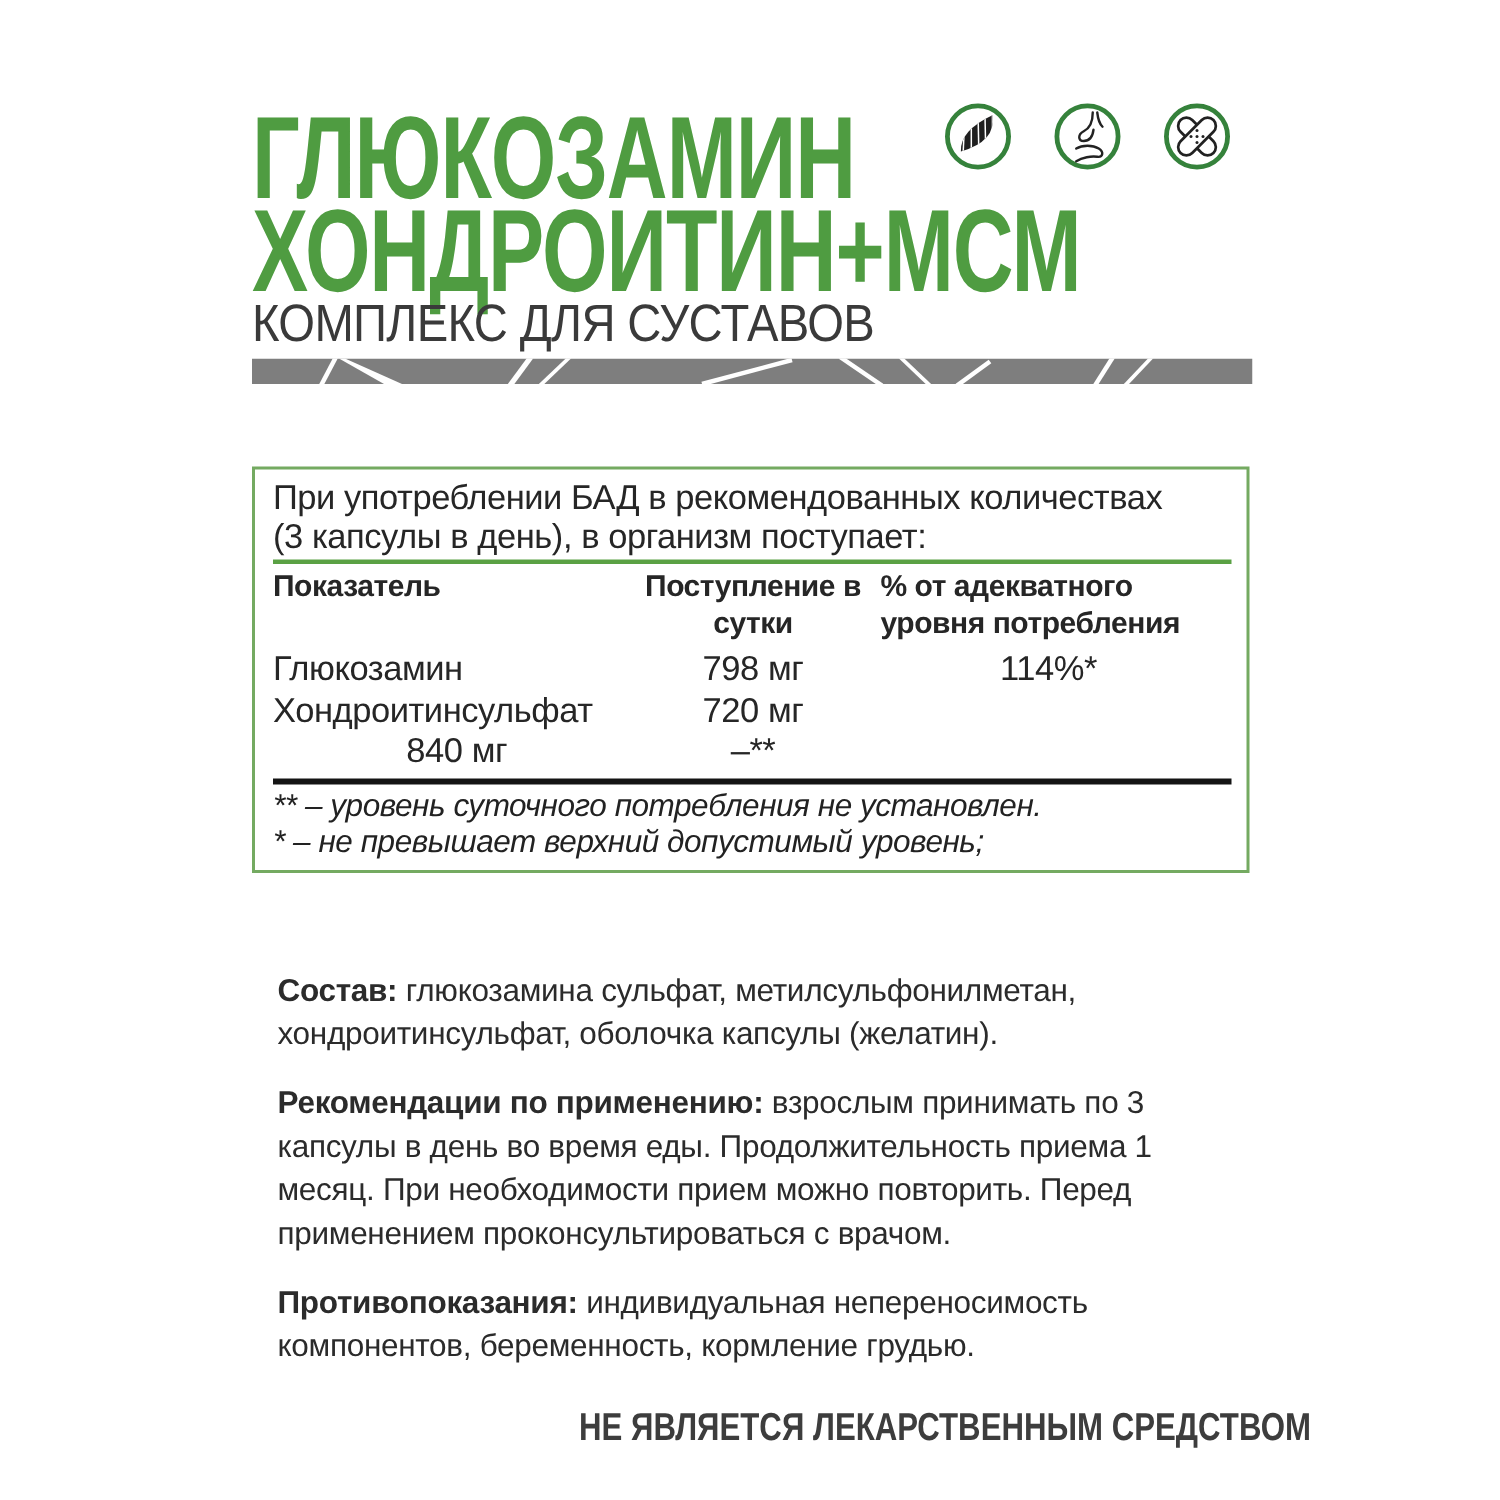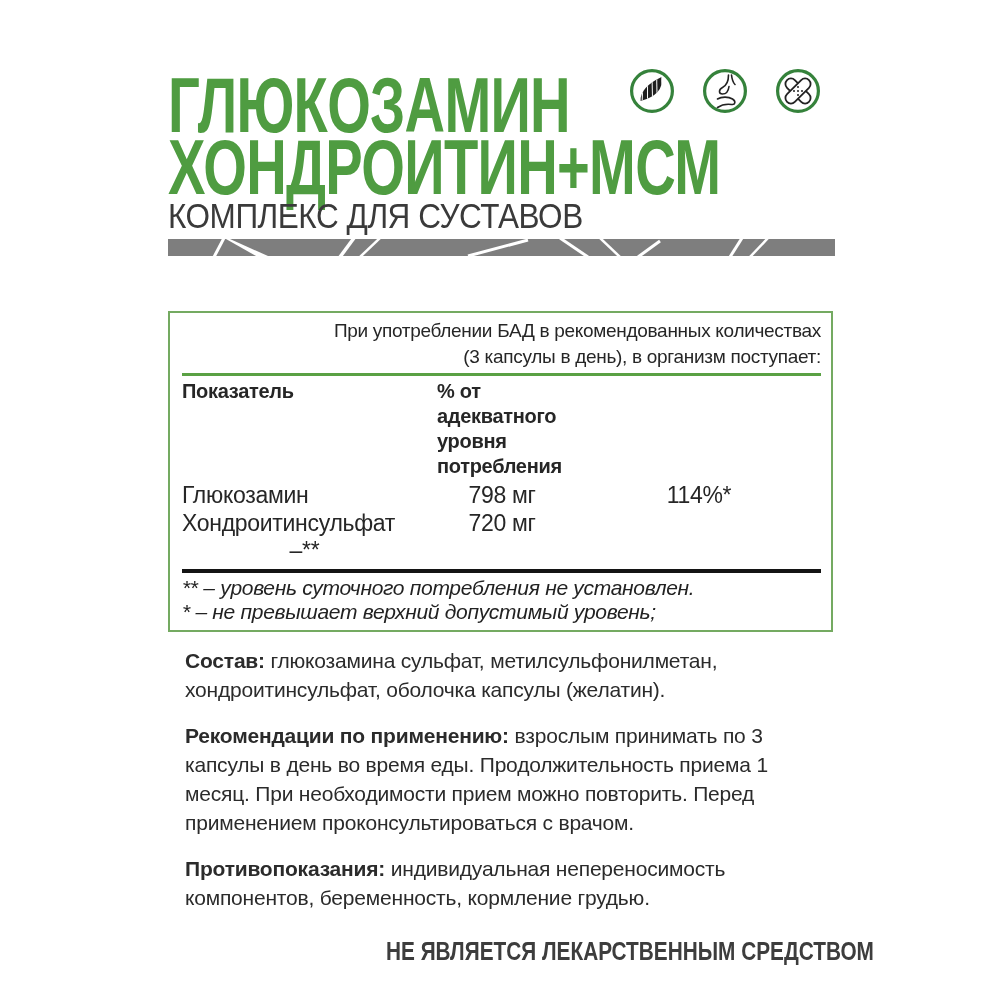--- a/index.html
+++ b/index.html
@@ -17,21 +17,21 @@
 
   .icons{position:absolute;left:629px;top:68px;display:flex;gap:27px;}
   .icons svg{display:block;}
 
   
   .graybar{position:absolute;left:168px;top:239px;}
 
   
   .nutri{position:absolute;left:168px;top:311px;width:665px;box-sizing:border-box;
          border:2px solid #74aa61;padding:5px 10px 6px 12px;color:#262626;letter-spacing:-0.3px;}
-  .intro{font-size:19px;line-height:26px;text-align:right;}
+  .intro{font-size:23px;line-height:26px;}
   .rule-green{height:3px;background:#5aa144;margin:3px 0 3px 0;}
   .thead{display:grid;grid-template-columns:245px 150px 1fr;font-weight:bold;font-size:20px;line-height:25px;}
   .thead .h2{text-align:center;}
   .thead .h3{padding-left:10px;}
   .trows{margin-top:3px;}
   .trow{display:grid;grid-template-columns:245px 150px 1fr;font-size:23px;line-height:27.5px;}
   .trow .c2{text-align:center;}
   .trow .c3{text-align:center;}
   .rule-black{height:4px;background:#141414;margin:4px 0 3px 0;}
   .fns{margin-top:1px;}
@@ -120,33 +120,35 @@
         <line x1="582" y1="18" x2="600" y2="-1" stroke-width="2.5"></line>
       </g>
     </svg>
   </div>
 
   <div class="nutri">
     <div class="intro">При употреблении БАД в рекомендованных количествах<br>(3 капсулы в день), в организм поступает:</div>
     <div class="rule-green"></div>
     <div class="thead">
       <span class="h1">Показатель</span>
+      <span class="h2">Поступление в сутки</span>
       <span class="h3">% от адекватного уровня потребления</span>
     </div>
     <div class="trows">
         <div class="trow">
           <span class="c1">Глюкозамин</span>
           <span class="c2">798 мг</span>
           <span class="c3">114%*</span>
         </div>
         <div class="trow">
           <span class="c1">Хондроитинсульфат</span>
           <span class="c2">720 мг</span>
         </div>
         <div class="trow">
+          <span class="c2">840 мг</span>
           <span class="c3">–**</span>
         </div>
       </div>
     <div class="rule-black"></div>
     <div class="fns">
         <div class="fn">** – уровень суточного потребления не установлен.</div>
         <div class="fn">* – не превышает верхний допустимый уровень;</div>
       </div>
   </div>
 

